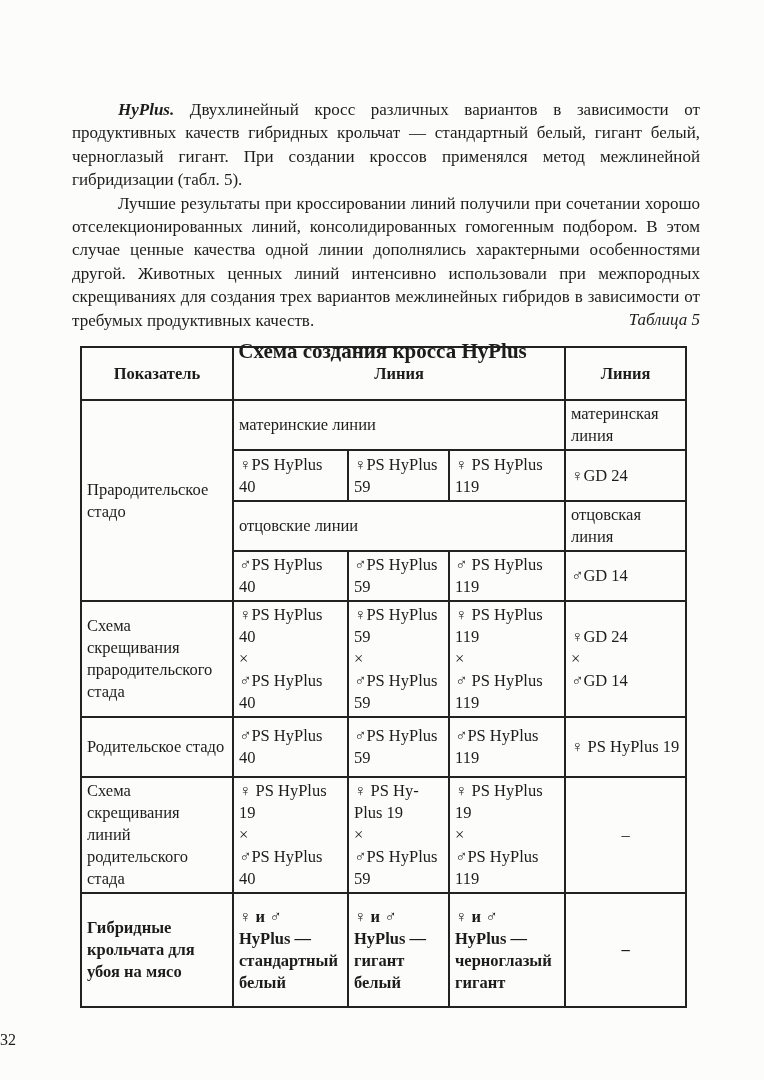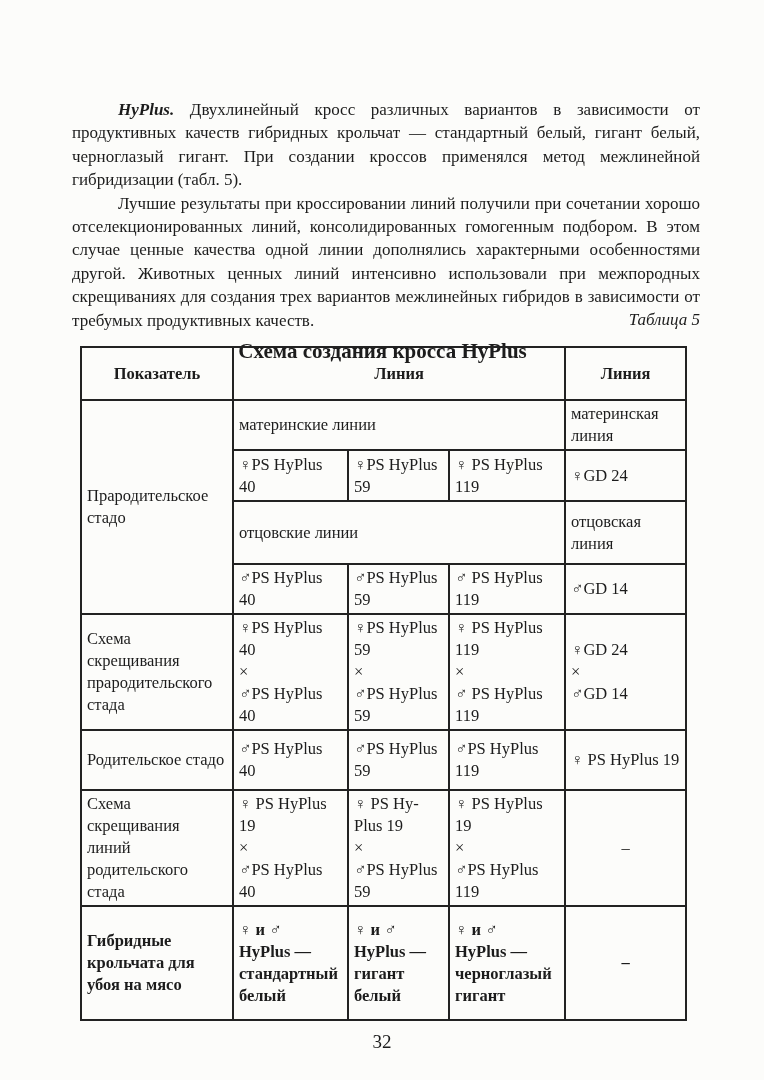--- a/index.html
+++ b/index.html
@@ -62,33 +62,32 @@
     border: 2px solid var(--border);
     padding: 2px 5px;
     vertical-align: middle;
     overflow: hidden;
   }
   tr.head td { text-align: center; font-weight: bold; }
   td.dash { text-align: center; }
   tr.rh-head { height: 53px; }
   tr.rh-a { height: 50px; }
   tr.rh-b { height: 51px; }
-  tr.rh-c { height: 63px; }
+  tr.rh-c { height: 50px; }
   tr.rh-d { height: 50px; }
   tr.rh-e { height: 107px; }
   tr.rh-f { height: 60px; }
   tr.rh-g { height: 102px; }
   tr.rh-h { height: 114px; font-weight: bold; }
   .pageno {
     position: absolute;
     left: 0;
     top: 1031px;
     width: 100%;
-    text-align: center;
-    font-size: 19px;
+    font-size: 16px;
   }
 </style>
 </head>
 <body>
 
 <div class="texts">
   <p class="para"><span class="lead">HyPlus.</span><span> Двухлинейный кросс различных вариантов в зависимости от продуктивных качеств гибридных крольчат — стандартный белый, гигант белый, черноглазый гигант. При создании кроссов применялся метод межлинейной гибридизации (табл. 5).</span></p>
   <p class="para">Лучшие результаты при кроссировании линий получили при сочетании хорошо отселекционированных линий, консолидированных гомогенным подбором. В этом случае ценные качества одной линии дополнялись характерными особенностями другой. Животных ценных линий интенсивно использовали при межпородных скрещиваниях для создания трех вариантов межлинейных гибридов в зависимости от требумых продуктивных качеств.</p>
 </div>
 

